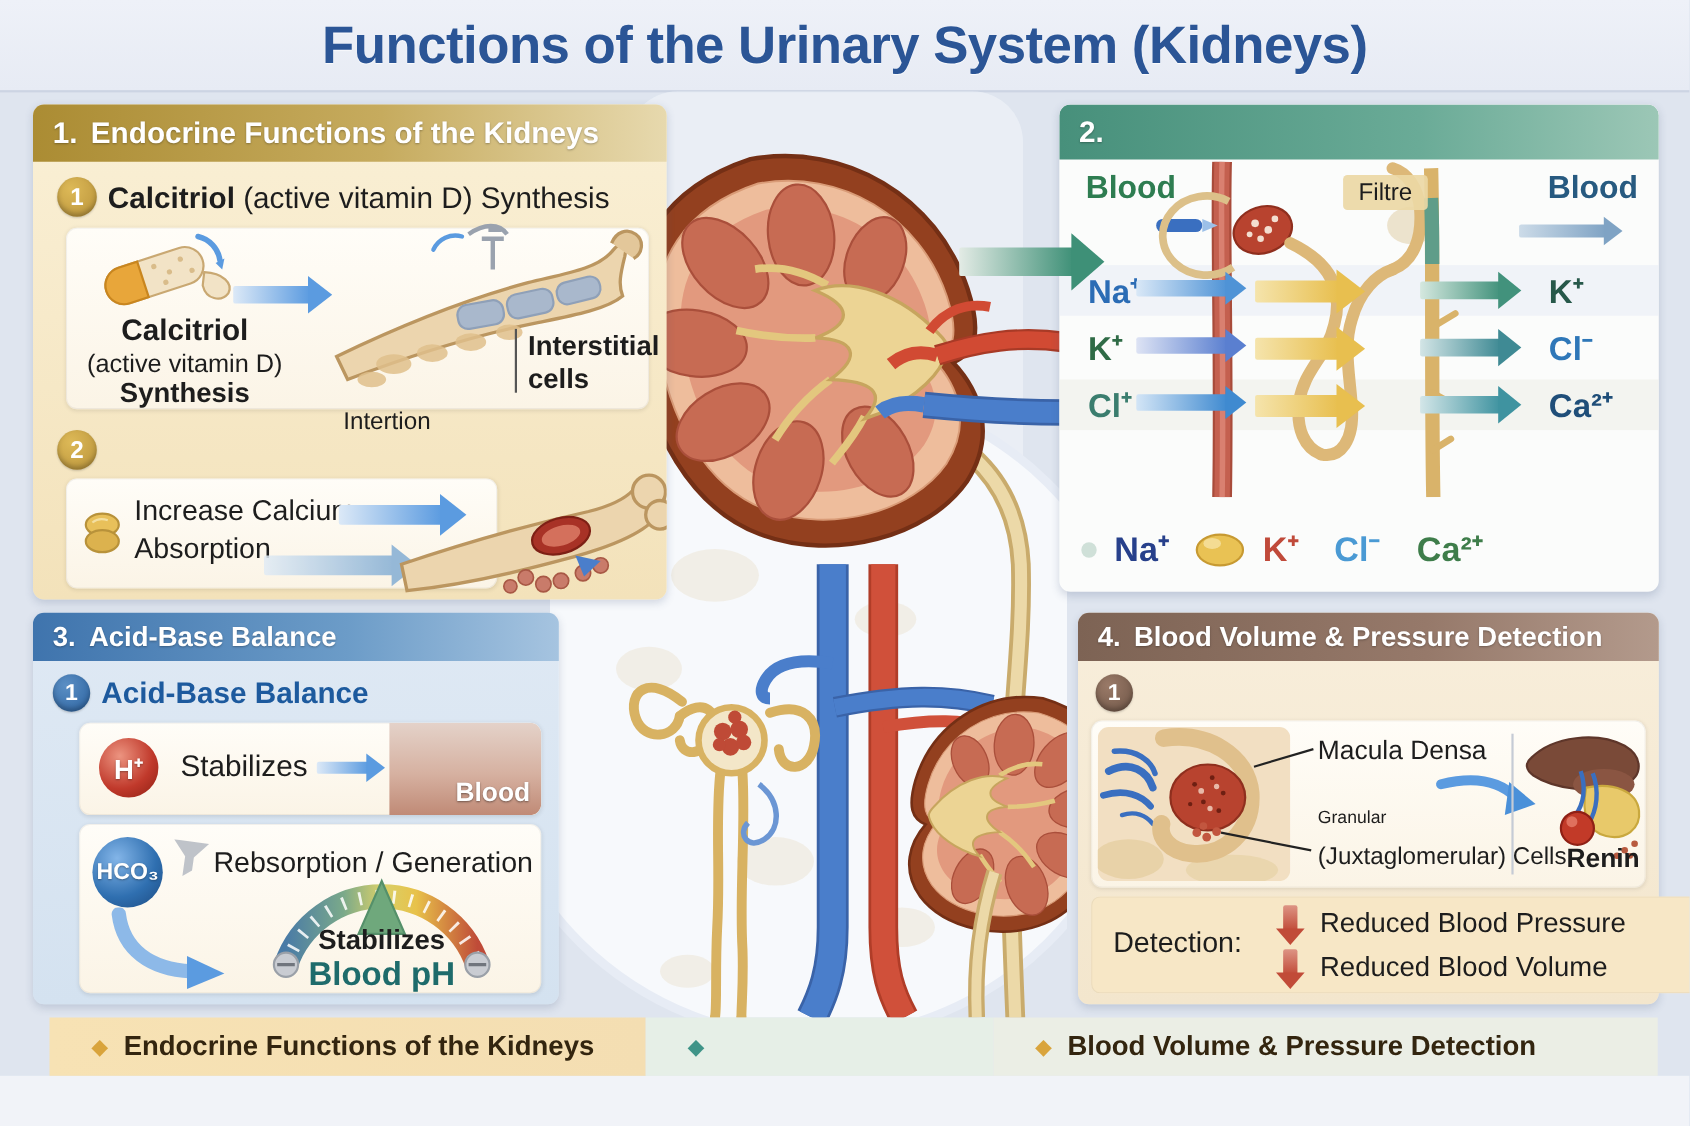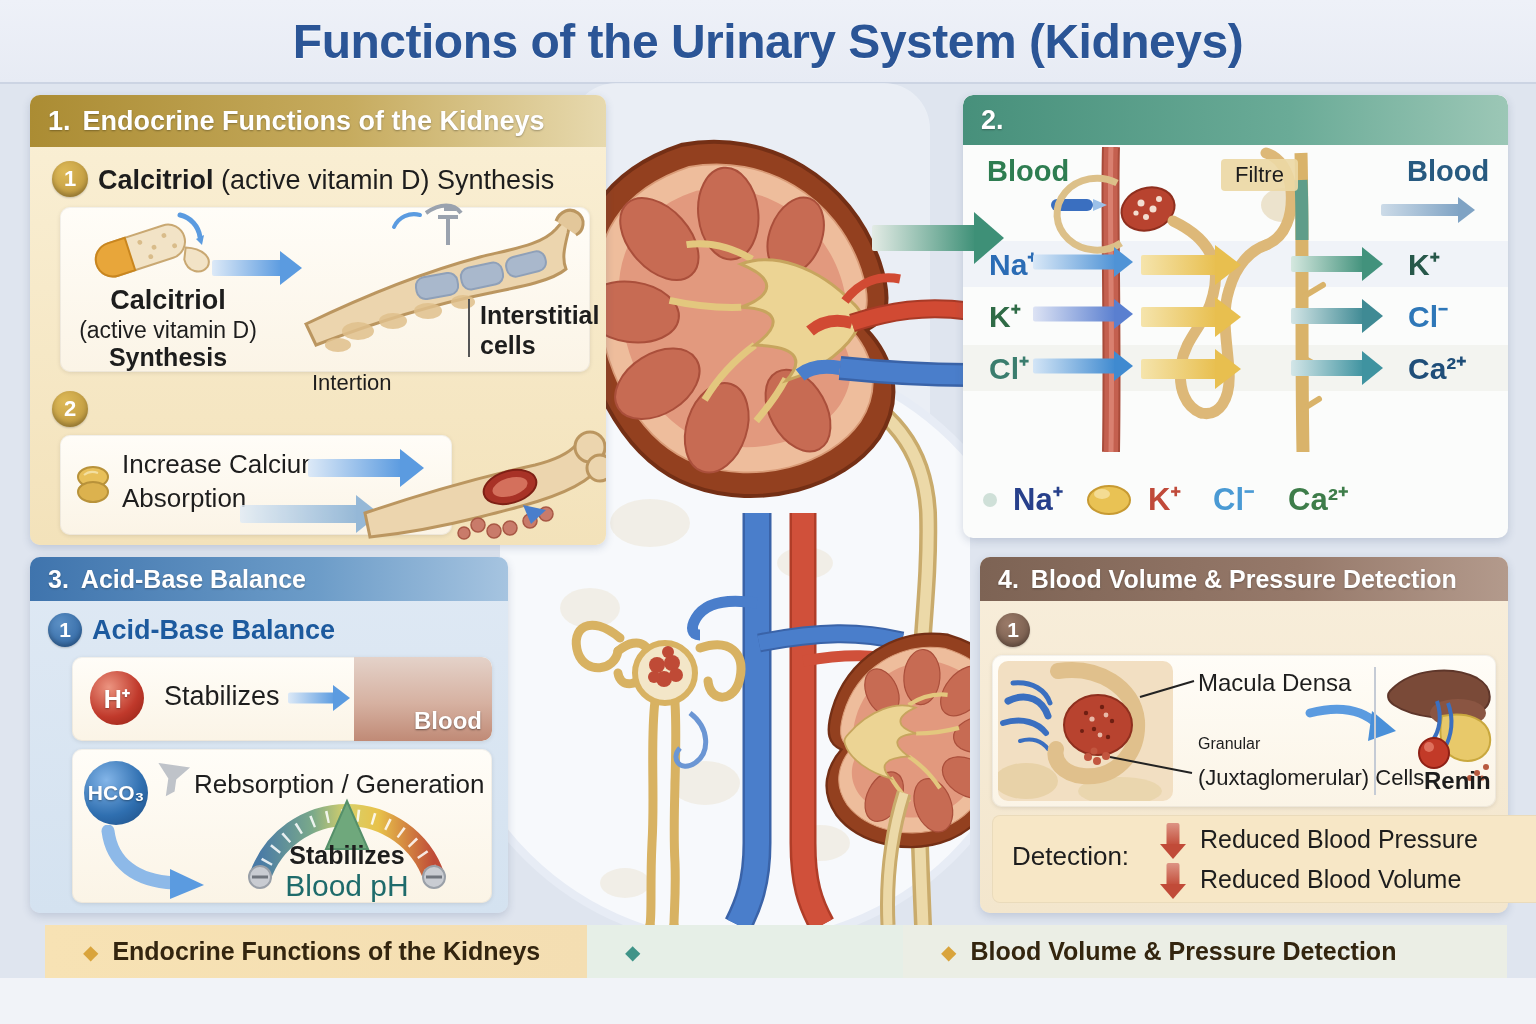--- a/index.html
+++ b/index.html
@@ -402,21 +402,21 @@
       </defs>
       <path d="M52,82 A92,92 0 0 1 226,82" fill="none" stroke="url(#gg)" stroke-width="22" stroke-linecap="round"></path>
       <path d="M52,82 A92,92 0 0 1 226,82" fill="none" stroke="rgba(255,255,255,.85)" stroke-width="12" stroke-dasharray="2.5 13"></path>
       <circle cx="52" cy="82" r="11" fill="#c9ccd2" stroke="#9aa0a8" stroke-width="2"></circle>
       <path d="M44,82 h16" stroke="#70757d" stroke-width="3"></path>
       <circle cx="226" cy="82" r="11" fill="#c9ccd2" stroke="#9aa0a8" stroke-width="2"></circle>
       <path d="M218,82 h16" stroke="#70757d" stroke-width="3"></path>
       <polygon points="139,6 118,54 160,54" fill="#6fa87c" stroke="#55906a" stroke-width="2"></polygon>
     </svg>
     <div class="lbl" style="left:136px;top:92px;width:278px;text-align:center;font-size:25px;font-weight:600;"><span>Stabilizes</span></div>
-    <div class="lbl" style="left:136px;top:120px;width:278px;text-align:center;font-size:30px;font-weight:normal;color:#1e6b6b;"><span>Blood pH</span></div>
+    <div class="lbl" style="left:136px;top:120px;width:278px;text-align:center;font-size:30px;font-weight:bold;color:#1e6b6b;"><span>Blood pH</span></div>
   </div>
 </div>
 
 <div class="panel" id="p4" style="left:980px;top:557px;width:528px;height:356px;background:linear-gradient(180deg,#f8eedb,#f3e6cd);">
   <div class="phead" style="height:44px;font-size:25px;background:linear-gradient(90deg,#7d6354,#96796a 60%,#b39a8c);">
     <span>4.</span>
     <span>Blood Volume &amp; Pressure Detection</span>
   </div>
   <div class="ncirc" style="left:16px;top:56px;width:34px;height:34px;font-size:21px;background:radial-gradient(circle at 35% 30%,#9a7a68,#6e5546);">
       <span>1</span>

